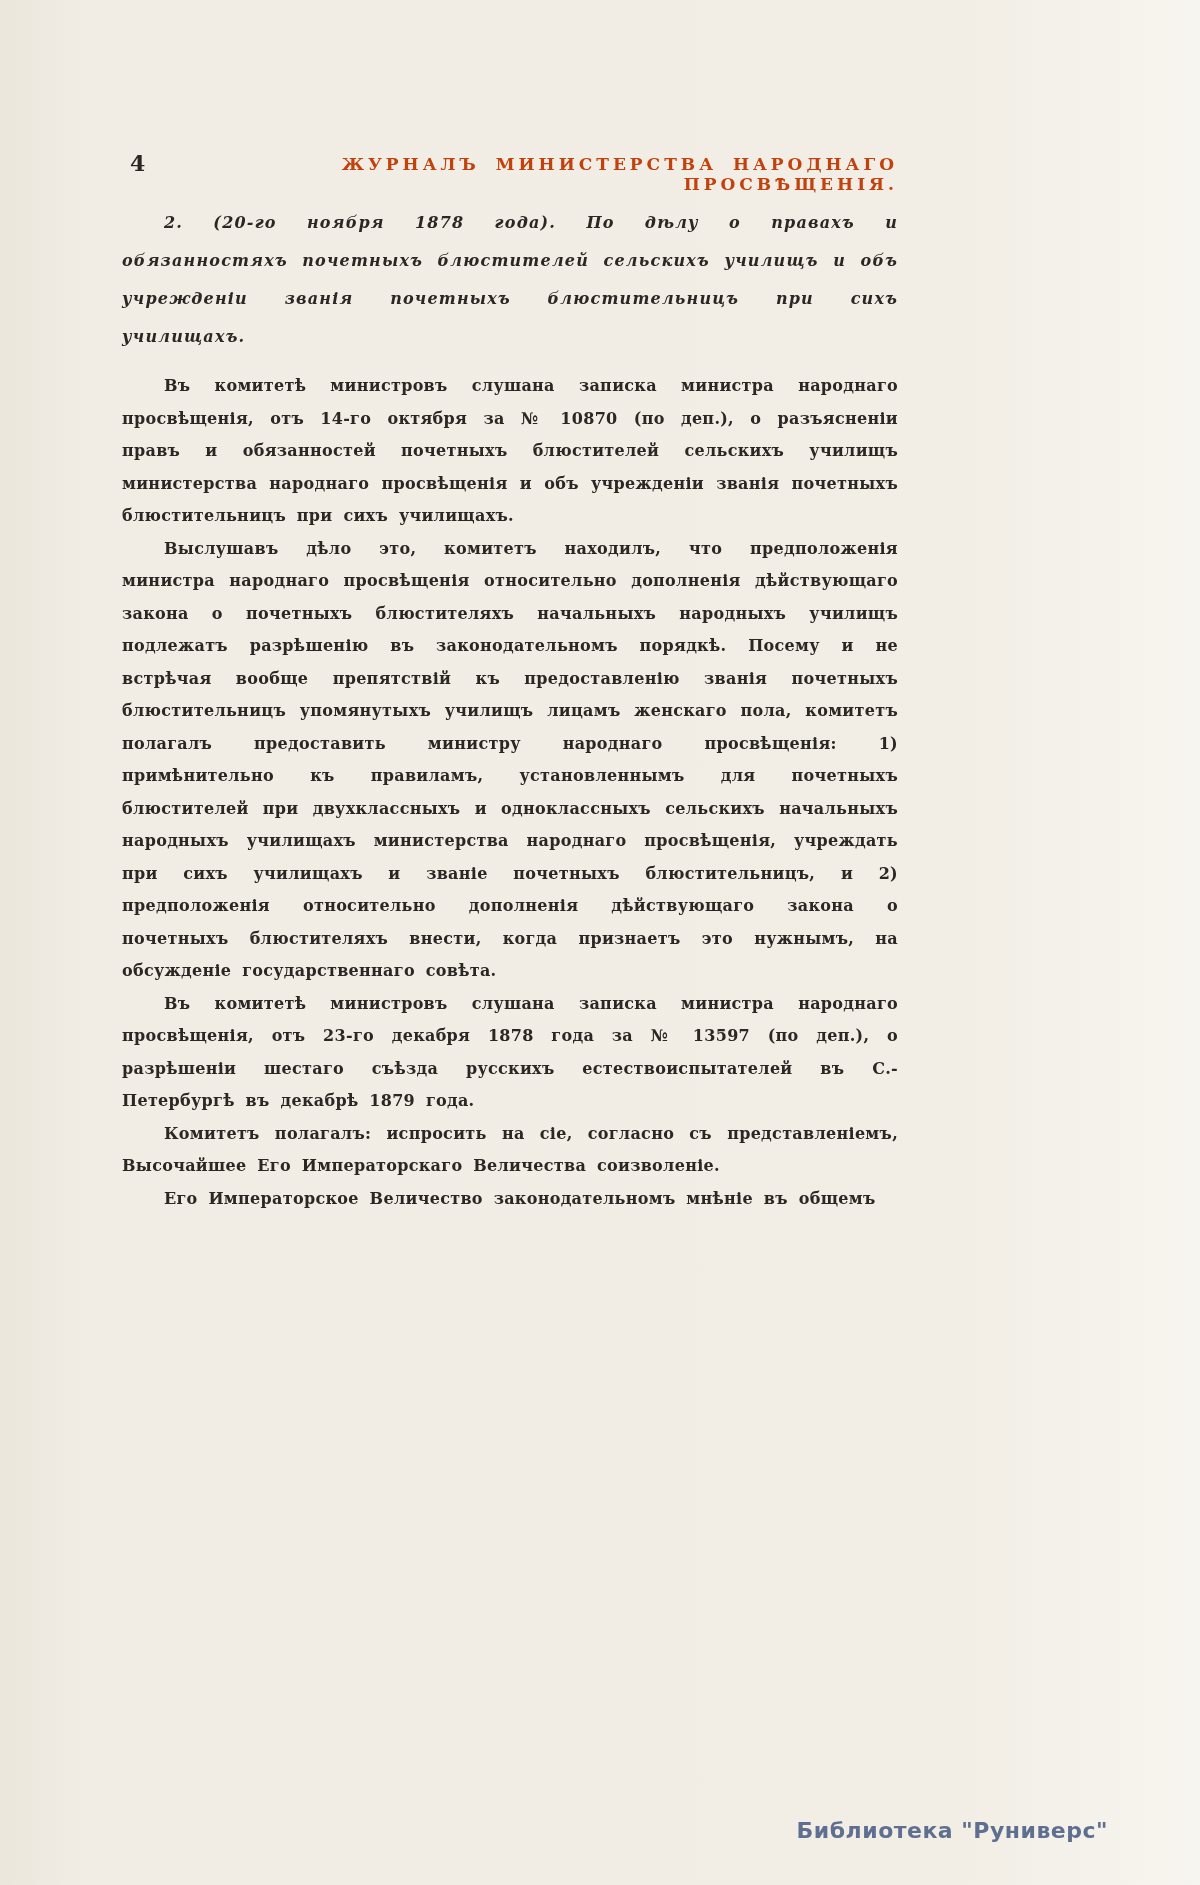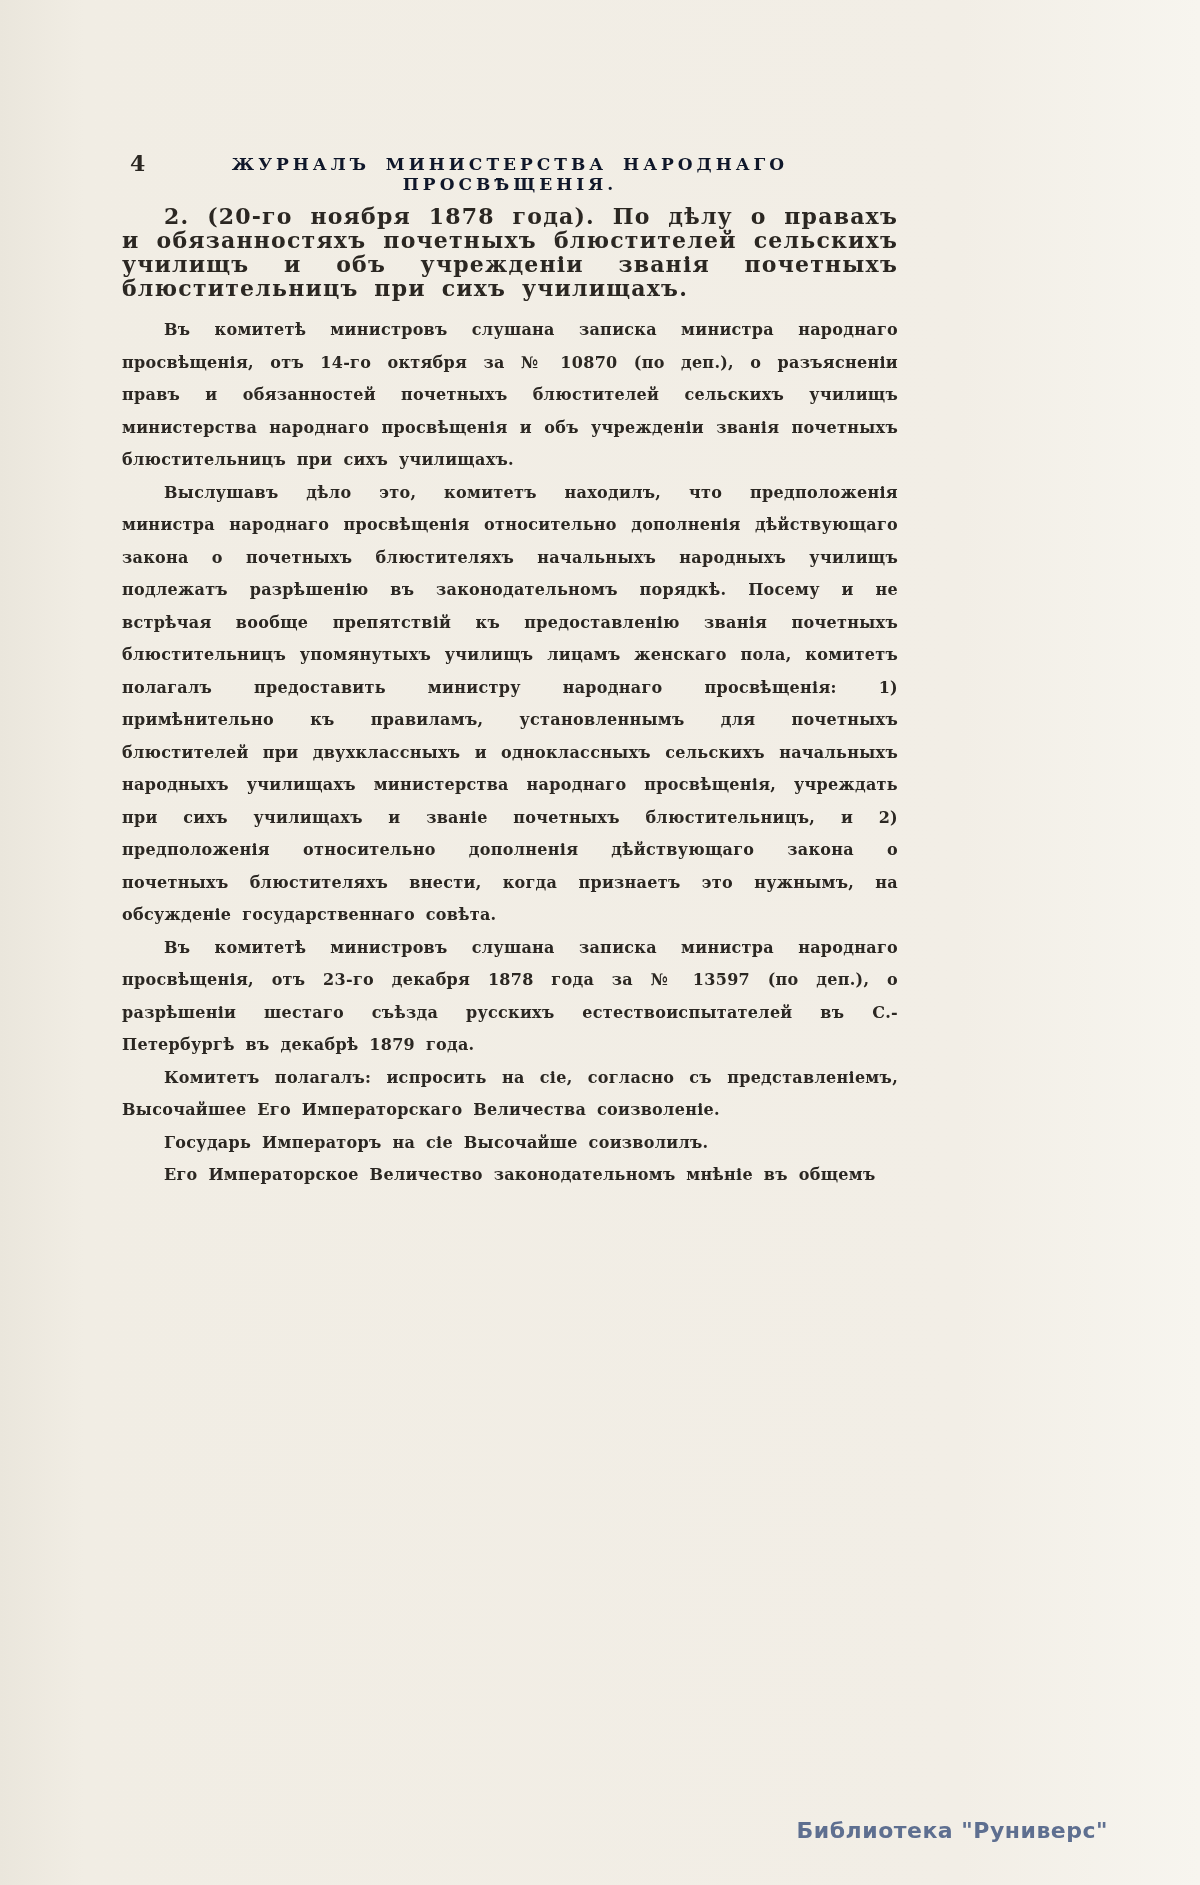--- a/index.html
+++ b/index.html
@@ -29,47 +29,48 @@
   .page-number {
     position: absolute;
     left: 8px;
     top: 0;
     font-size: 22px;
     font-weight: bold;
     letter-spacing: 1px;
   }
   .journal-title {
     display: block;
-    text-align: center;
+    text-align: right;
     font-size: 17px;
     font-weight: bold;
     letter-spacing: 4px;
     padding-top: 4px;
     word-spacing: 6px;
-    color: #0f172a;
+    color: #c2410c;
   }
   .content p {
     margin: 0;
     text-align: justify;
     text-indent: 42px;
     font-weight: bold;
   }
   .content p.body-par {
     font-size: 16px;
     line-height: 32.5px;
     word-spacing: 5px;
     letter-spacing: 0.3px;
   }
   .content p.heading-par {
-    font-size: 22px;
-    line-height: 24px;
+    font-size: 16px;
+    line-height: 38px;
     letter-spacing: 1.2px;
     word-spacing: 7px;
     margin-top: 26px;
     margin-bottom: 14px;
+    font-style: italic;
   }
   .content p.heading-par:first-child {
     margin-top: 0;
   }
   .watermark {
     position: absolute;
     right: 92px;
     bottom: 42px;
     font-family: "DejaVu Sans", sans-serif;
     font-size: 22px;
@@ -87,19 +88,18 @@
     <span class="page-number">4</span>
     <span class="journal-title">ЖУРНАЛЪ МИНИСТЕРСТВА НАРОДНАГО ПРОСВѢЩЕНІЯ.</span>
   </div>
 
   <div class="content">
     <p class="heading-par">2. (20-го ноября 1878 года). По дѣлу о правахъ и обязанностяхъ почетныхъ блюстителей сельскихъ училищъ и объ учрежденіи званія почетныхъ блюстительницъ при сихъ училищахъ.</p>
     <p class="body-par">Въ комитетѣ министровъ слушана записка министра народнаго просвѣщенія, отъ 14-го октября за № 10870 (по деп.), о разъясненіи правъ и обязанностей почетныхъ блюстителей сельскихъ училищъ министерства народнаго просвѣщенія и объ учрежденіи званія почетныхъ блюстительницъ при сихъ училищахъ.</p>
     <p class="body-par">Выслушавъ дѣло это, комитетъ находилъ, что предположенія министра народнаго просвѣщенія относительно дополненія дѣйствующаго закона о почетныхъ блюстителяхъ начальныхъ народныхъ училищъ подлежатъ разрѣшенію въ законодательномъ порядкѣ. Посему и не встрѣчая вообще препятствій къ предоставленію званія почетныхъ блюстительницъ упомянутыхъ училищъ лицамъ женскаго пола, комитетъ полагалъ предоставить министру народнаго просвѣщенія: 1) примѣнительно къ правиламъ, установленнымъ для почетныхъ блюстителей при двухклассныхъ и одноклассныхъ сельскихъ начальныхъ народныхъ училищахъ министерства народнаго просвѣщенія, учреждать при сихъ училищахъ и званіе почетныхъ блюстительницъ, и 2) предположенія относительно дополненія дѣйствующаго закона о почетныхъ блюстителяхъ внести, когда признаетъ это нужнымъ, на обсужденіе государственнаго совѣта.</p>
     <p class="body-par">Въ комитетѣ министровъ слушана записка министра народнаго просвѣщенія, отъ 23-го декабря 1878 года за № 13597 (по деп.), о разрѣшеніи шестаго съѣзда русскихъ естествоиспытателей въ С.-Петербургѣ въ декабрѣ 1879 года.</p>
     <p class="body-par">Комитетъ полагалъ: испросить на сіе, согласно съ представленіемъ, Высочайшее Его Императорскаго Величества соизволеніе.</p>
-    <p class="body-par">Государь Императоръ на сіе Высочайше соизволилъ.</p>
     <p class="body-par">Его Императорское Величество законодательномъ мнѣніе въ общемъ</p>
   </div>
 
 </div>
 
 <div class="watermark">Библиотека "Руниверс"</div>
 
 </body></html>

